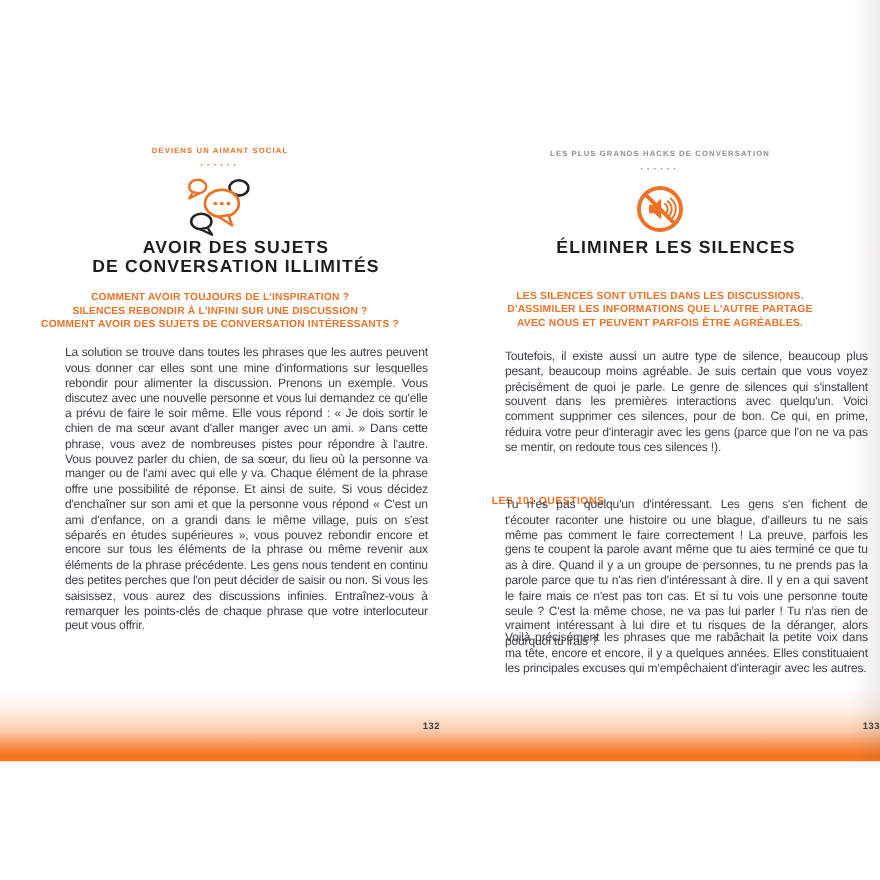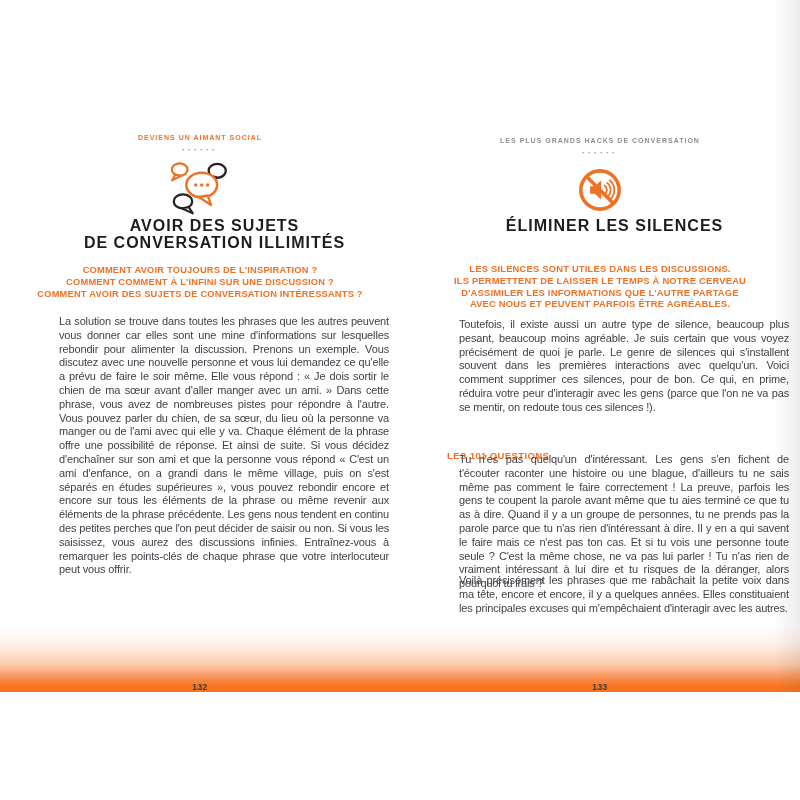--- a/index.html
+++ b/index.html
@@ -32,21 +32,21 @@
 
   .body-text{position:absolute;left:59px;width:330px;text-align:justify;
              color:#3f3f47;font-size:11px;line-height:13.8px;letter-spacing:-0.15px;}
   .left-body{top:315px;}
   .para1{top:318px;}
   .para2{top:453px;}
   .para3{top:574px;}
   .subheading{position:absolute;left:47px;top:434px;color:#ee7226;
               font-size:9.5px;font-weight:bold;letter-spacing:0.4px;margin-top:16px;}
 
-  .page-number{position:absolute;top:682px;left:0;right:0;text-align:center;
+  .page-number{position:absolute;top:655px;left:0;right:0;text-align:right;
                color:#3b3b3b;font-size:8.5px;font-weight:bold;letter-spacing:0.5px;z-index:3;}
 
   .bottom-band{position:absolute;left:0;top:626px;width:800px;height:66px;z-index:1;
     background:linear-gradient(to bottom,
       rgba(248,119,43,0) 0%,
       rgba(248,119,43,0.10) 28%,
       rgba(248,119,43,0.38) 58%,
       rgba(247,114,34,0.88) 84%,
       #f7751f 92%, #f7751f 100%);}
   .edge-shadow{position:absolute;top:0;right:0;width:26px;height:692px;z-index:4;pointer-events:none;
@@ -83,21 +83,21 @@
       </svg>
     </div>
 
     <h1 class="chapter-title">
       <span>AVOIR DES SUJETS</span><br>
       <span>DE CONVERSATION ILLIMITÉS</span>
     </h1>
 
     <div class="accent-block questions">
       <div>COMMENT AVOIR TOUJOURS DE L'INSPIRATION ?</div>
-      <div>COMMENT COMMENT À L'INFINI SUR UNE DISCUSSION ?</div>
+      <div>SILENCES REBONDIR À L'INFINI SUR UNE DISCUSSION ?</div>
       <div>COMMENT AVOIR DES SUJETS DE CONVERSATION INTÉRESSANTS ?</div>
     </div>
 
     <div class="body-text left-body">La solution se trouve dans toutes les phrases que les autres peuvent vous donner car elles sont une mine d'informations sur lesquelles rebondir pour alimenter la discussion. Prenons un exemple. Vous discutez avec une nouvelle personne et vous lui demandez ce qu'elle a prévu de faire le soir même. Elle vous répond : « Je dois sortir le chien de ma sœur avant d'aller manger avec un ami. » Dans cette phrase, vous avez de nombreuses pistes pour répondre à l'autre. Vous pouvez parler du chien, de sa sœur, du lieu où la personne va manger ou de l'ami avec qui elle y va. Chaque élément de la phrase offre une possibilité de réponse. Et ainsi de suite. Si vous décidez d'enchaîner sur son ami et que la personne vous répond « C'est un ami d'enfance, on a grandi dans le même village, puis on s'est séparés en études supérieures », vous pouvez rebondir encore et encore sur tous les éléments de la phrase ou même revenir aux éléments de la phrase précédente. Les gens nous tendent en continu des petites perches que l'on peut décider de saisir ou non. Si vous les saisissez, vous aurez des discussions infinies. Entraînez-vous à remarquer les points-clés de chaque phrase que votre interlocuteur peut vous offrir.</div>
 
     <div class="page-number">132</div>
   </div>
 
   <div class="page right">
     <div class="page-header gray">LES PLUS GRANDS HACKS DE CONVERSATION</div>
@@ -113,21 +113,20 @@
         <line x1="9.9" y1="9.9" x2="34.1" y2="34.1" stroke="#ee7226" stroke-width="3.4"></line>
       </svg>
     </div>
 
     <h1 class="chapter-title">
       <span>ÉLIMINER LES SILENCES</span><br>
     </h1>
 
     <div class="accent-block intro">
       <div>LES SILENCES SONT UTILES DANS LES DISCUSSIONS.</div>
-      <div>ILS PERMETTENT DE LAISSER LE TEMPS À NOTRE CERVEAU</div>
       <div>D'ASSIMILER LES INFORMATIONS QUE L'AUTRE PARTAGE</div>
       <div>AVEC NOUS ET PEUVENT PARFOIS ÊTRE AGRÉABLES.</div>
     </div>
 
     <div class="body-text para1">Toutefois, il existe aussi un autre type de silence, beaucoup plus pesant, beaucoup moins agréable. Je suis certain que vous voyez précisément de quoi je parle. Le genre de silences qui s'installent souvent dans les premières interactions avec quelqu'un. Voici comment supprimer ces silences, pour de bon. Ce qui, en prime, réduira votre peur d'interagir avec les gens (parce que l'on ne va pas se mentir, on redoute tous ces silences !).</div>
 
     <div class="subheading">LES 101 QUESTIONS</div>
 
     <div class="body-text para2">Tu n'es pas quelqu'un d'intéressant. Les gens s'en fichent de t'écouter raconter une histoire ou une blague, d'ailleurs tu ne sais même pas comment le faire correctement ! La preuve, parfois les gens te coupent la parole avant même que tu aies terminé ce que tu as à dire. Quand il y a un groupe de personnes, tu ne prends pas la parole parce que tu n'as rien d'intéressant à dire. Il y en a qui savent le faire mais ce n'est pas ton cas. Et si tu vois une personne toute seule ? C'est la même chose, ne va pas lui parler ! Tu n'as rien de vraiment intéressant à lui dire et tu risques de la déranger, alors pourquoi tu irais ?</div>
 

